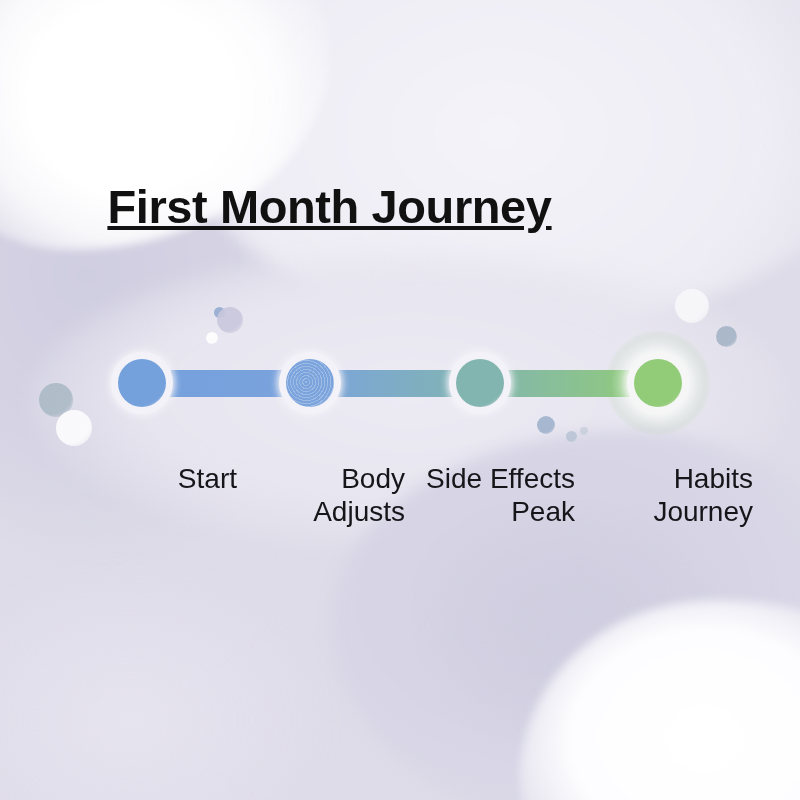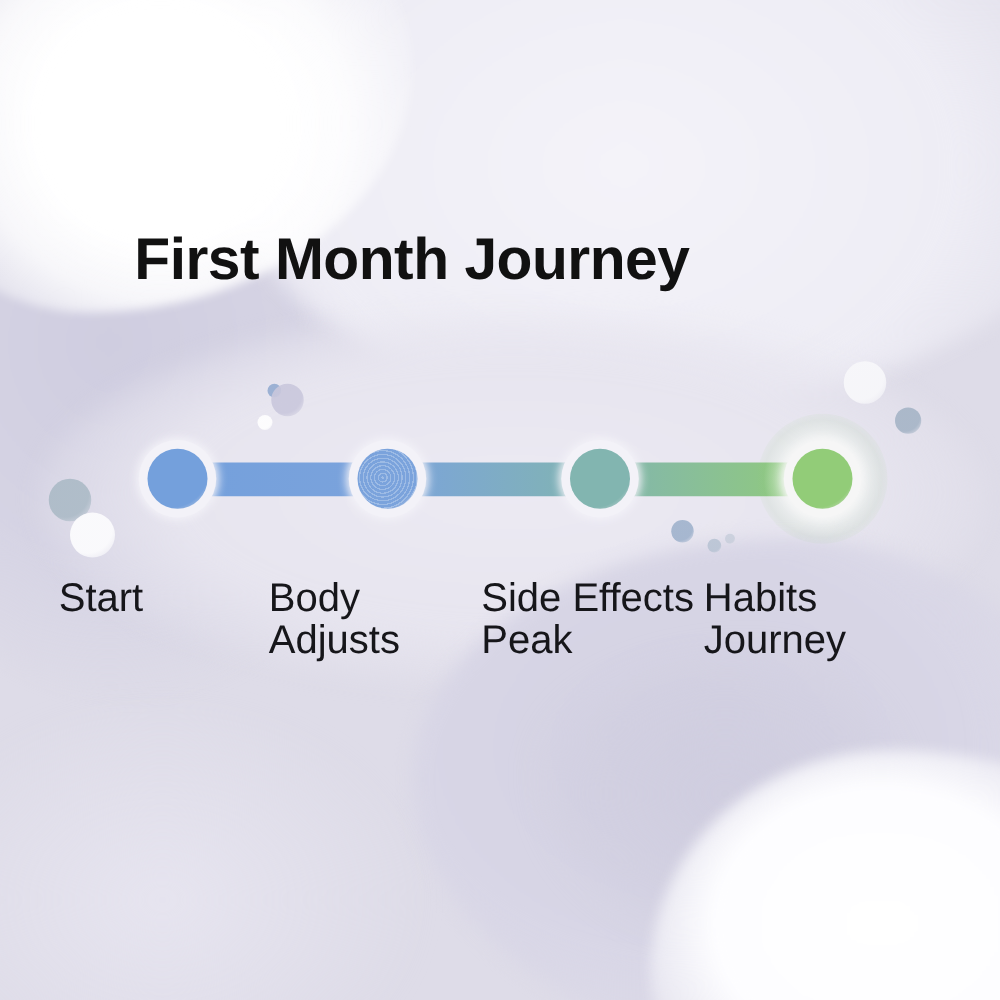--- a/index.html
+++ b/index.html
@@ -136,20 +136,21 @@
     left: 0;
     top: 178px;
     width: 659px;
     text-align: center;
     font-size: 47px;
     font-weight: bold;
     letter-spacing: -0.4px;
     color: #111111;
     line-height: 58px;
     white-space: nowrap;
+    text-decoration: underline;
   }
 
   
   #timeline {
     position: absolute;
     left: 0;
     top: 330px;
     width: 800px;
     height: 110px;
   }
@@ -206,22 +207,22 @@
     position: absolute;
     left: 0;
     top: 462px;
     width: 800px;
     height: 90px;
   }
   .label {
     position: absolute;
     top: 0;
     width: 190px;
-    text-align: left;
-    font-size: 32px;
+    text-align: right;
+    font-size: 28px;
     line-height: 33px;
     color: #16161a;
   }
   .label .l2 { display: block; }
 </style>
 </head>
 <body>
 
 <div id="infographic" style="background: rgb(222, 220, 232);">
 

